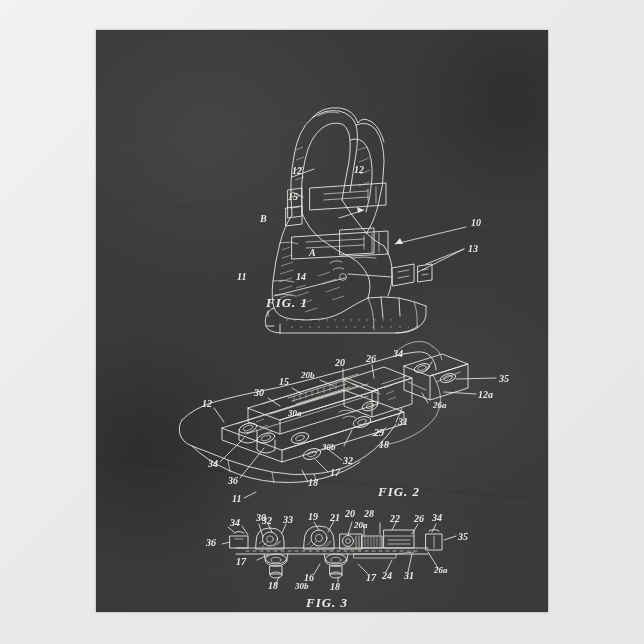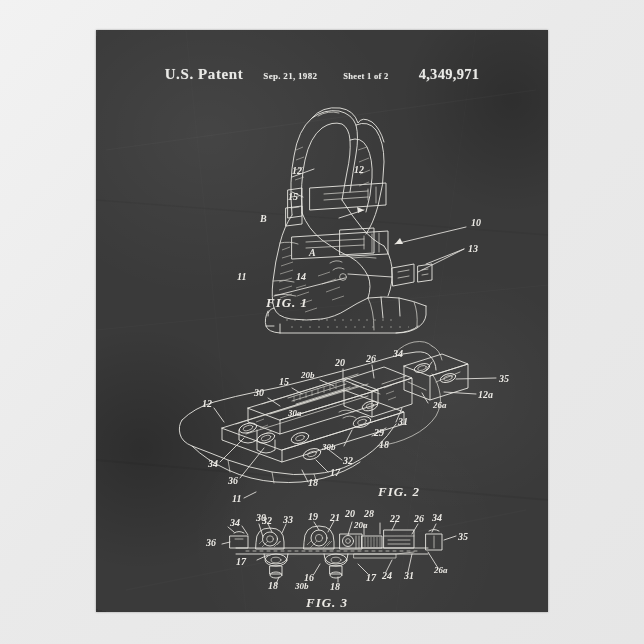--- a/index.html
+++ b/index.html
@@ -77,26 +77,20 @@
     <svg class="streaks" viewBox="0 0 452 582">
       <path d="M10 120 L440 60" stroke="rgba(255,255,255,.05)" stroke-width="1.2" fill="none"></path>
       <path d="M0 300 L452 255" stroke="rgba(255,255,255,.04)" stroke-width="1" fill="none"></path>
       <path d="M30 560 L430 480" stroke="rgba(255,255,255,.035)" stroke-width="1.4" fill="none"></path>
       <path d="M380 0 L300 582" stroke="rgba(255,255,255,.025)" stroke-width="1" fill="none"></path>
       <path d="M90 0 L150 582" stroke="rgba(255,255,255,.022)" stroke-width="1.3" fill="none"></path>
       <path d="M0 430 L452 470" stroke="rgba(0,0,0,.12)" stroke-width="2" fill="none"></path>
       <path d="M0 170 L452 205" stroke="rgba(0,0,0,.10)" stroke-width="1.6" fill="none"></path>
     </svg>
 
-    <div class="pat-header">
-      <span class="pat-title">U.S. Patent</span>
-      <span class="pat-date">Sep. 21, 1982</span>
-      <span class="pat-sheet">Sheet 1 of 2</span>
-      <span class="pat-number">4,349,971</span>
-    </div>
 
     <svg id="draw" viewBox="0 0 452 582">
 
       <g>
 
         <path class="ln" d="M196 185 Q193 150 198 126 Q202 100 216 88 Q228 79 243 81 Q256 84 260 95
                              Q263 107 260 124 Q257 142 254 162"></path>
         <path class="ln" d="M206 183 Q204 152 209 130 Q214 107 226 98 Q236 91 246 94 Q253 98 254 110
                              Q255 124 251 142 Q248 158 246 170"></path>
 

